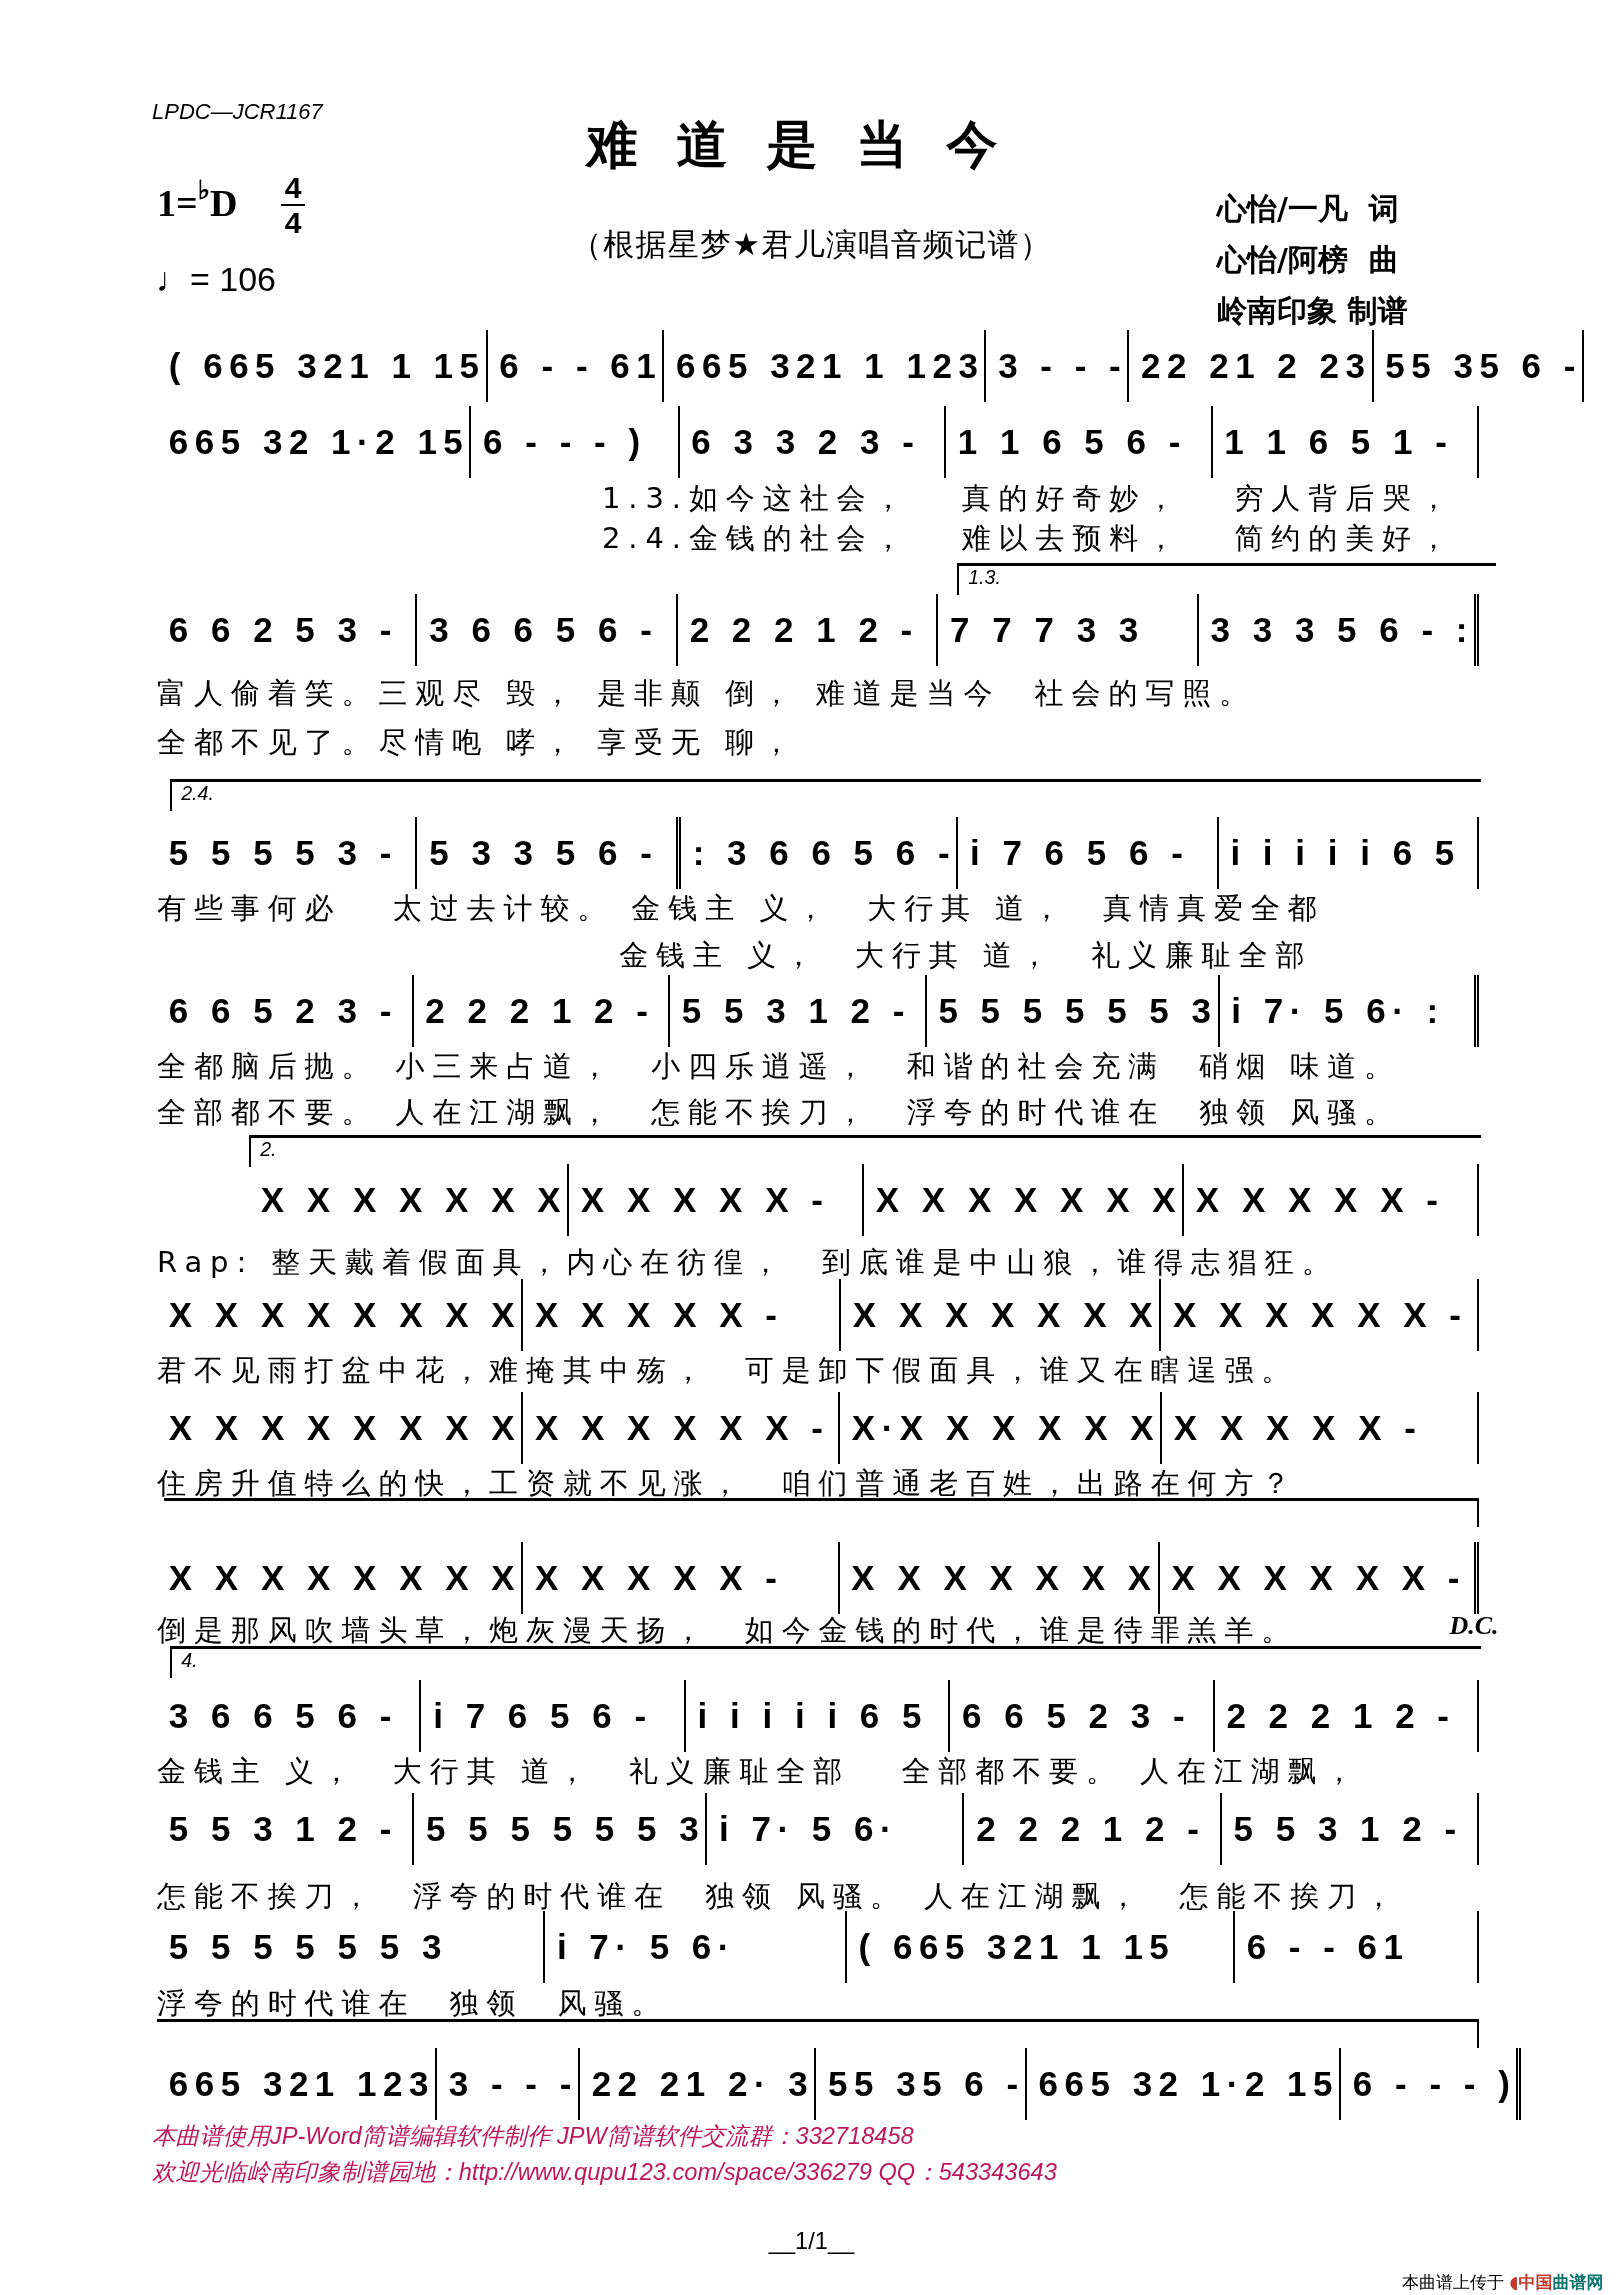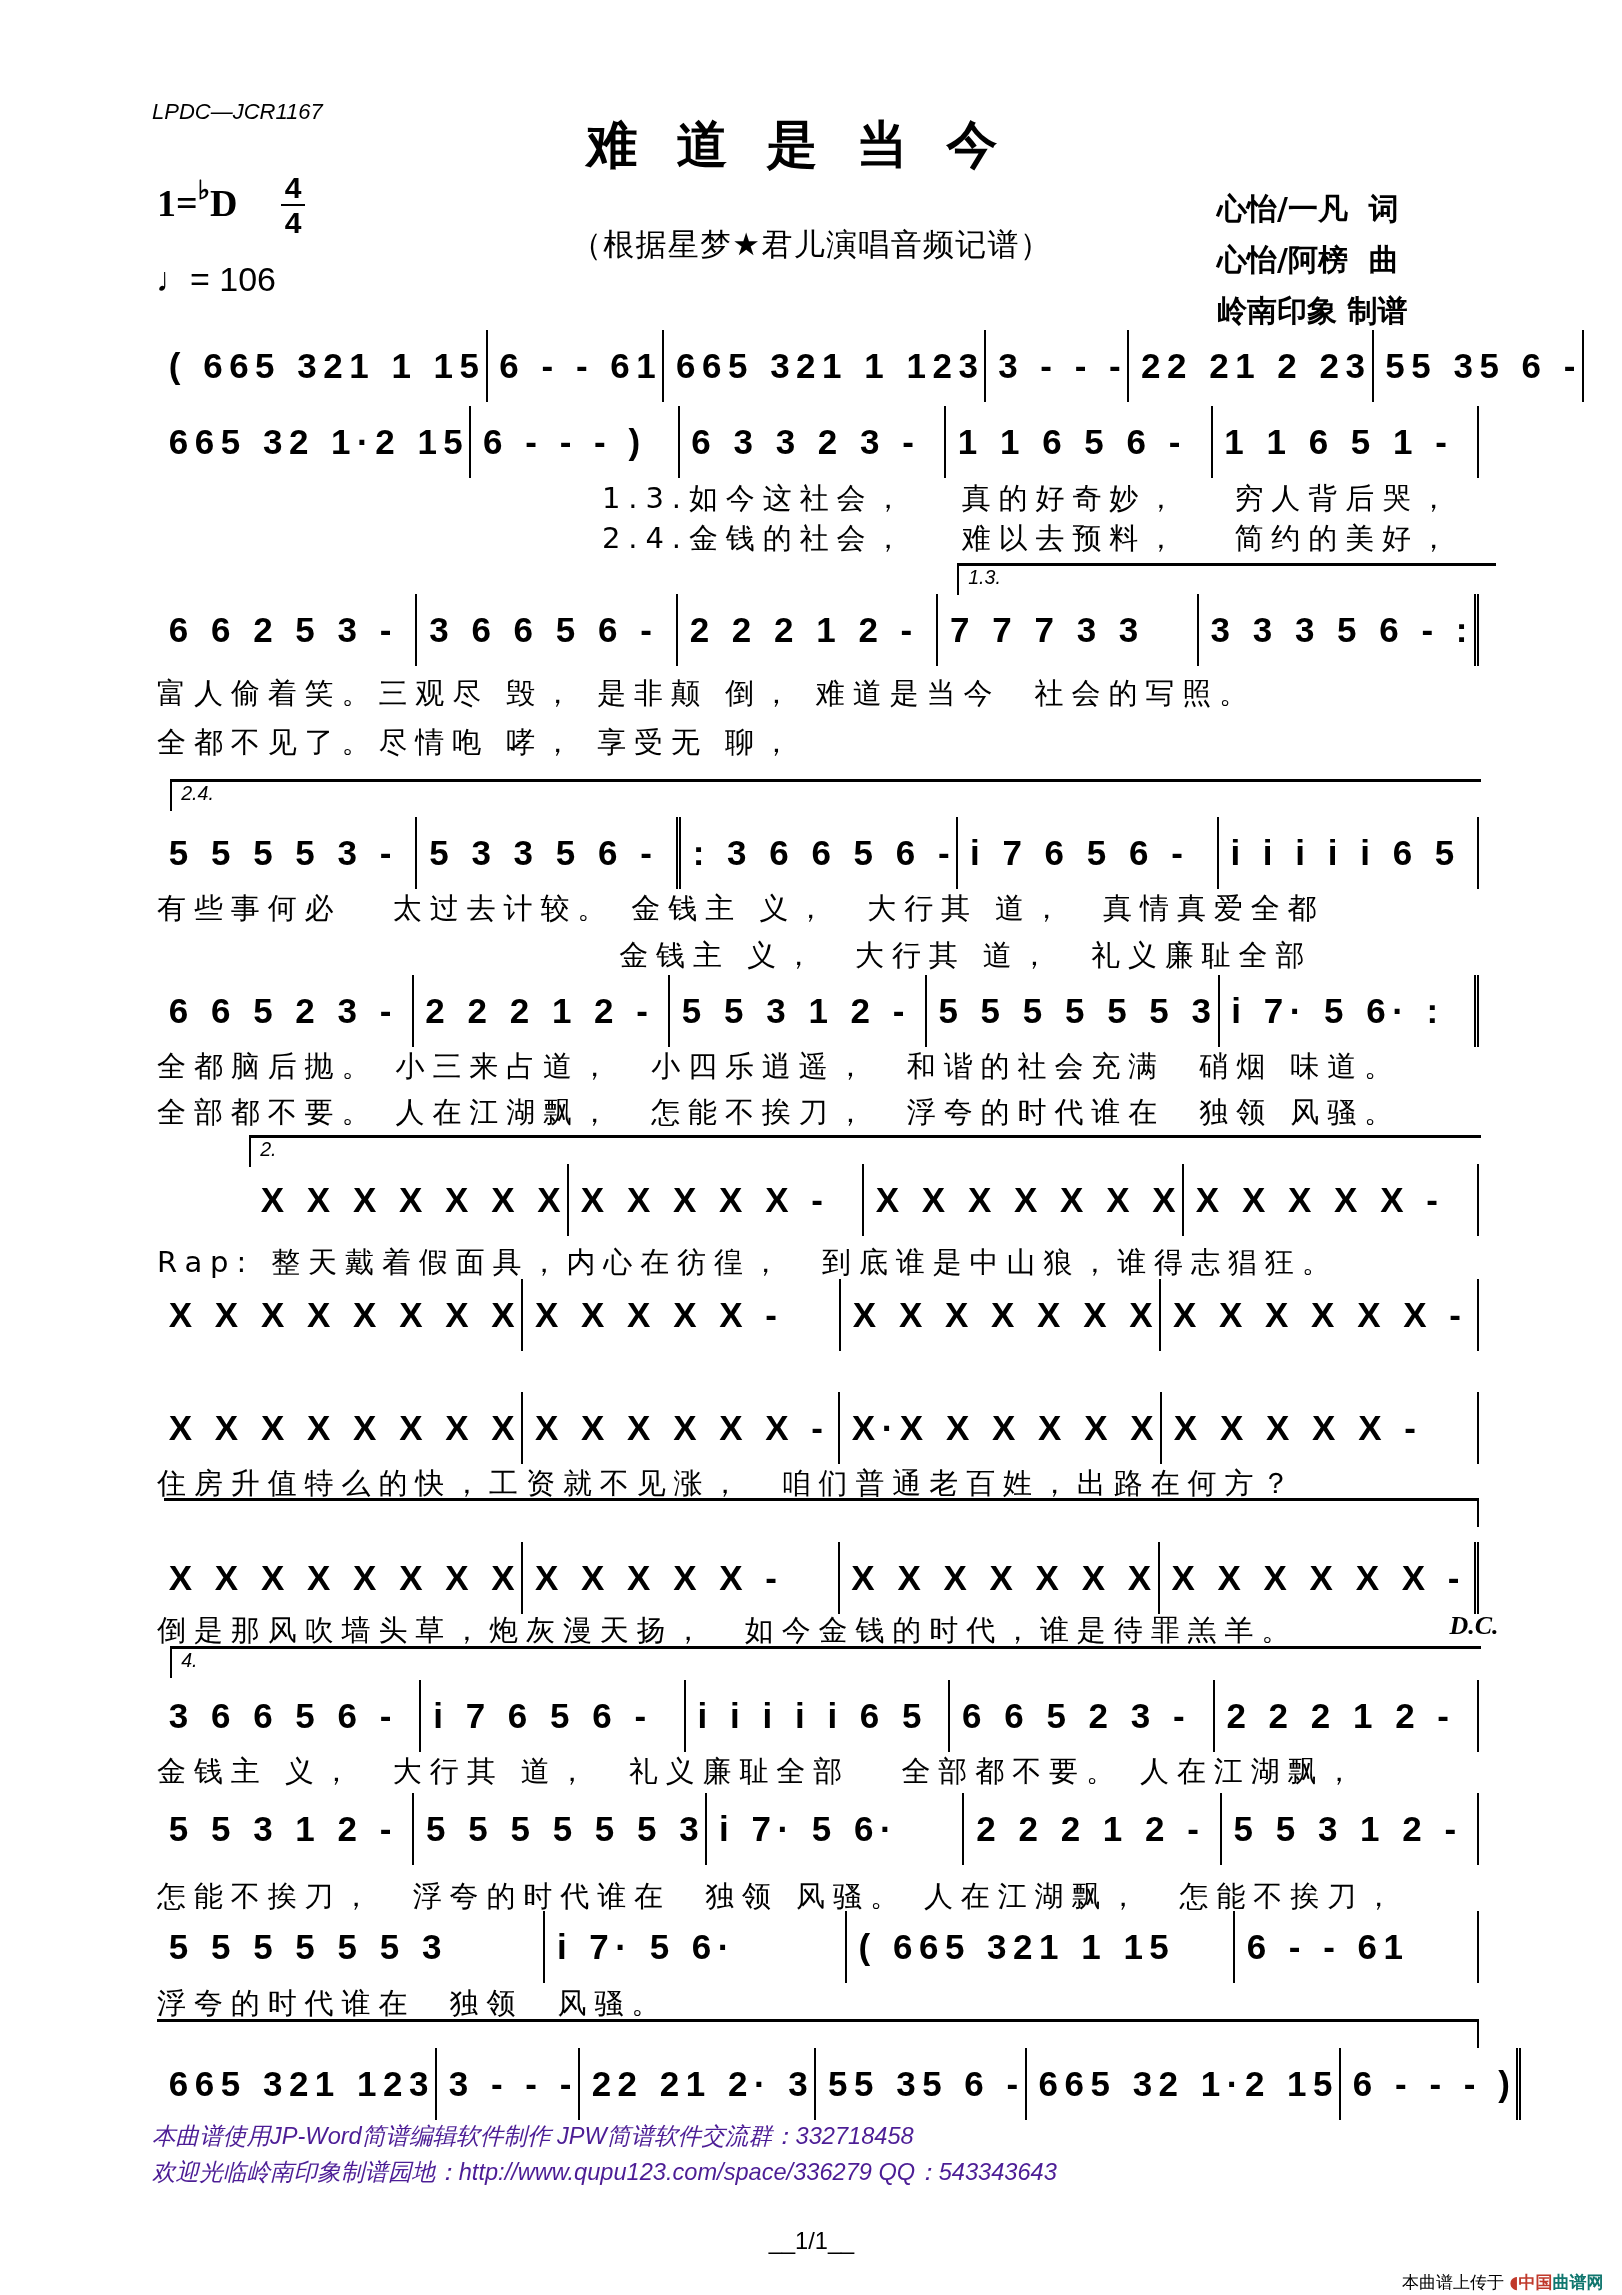--- a/index.html
+++ b/index.html
@@ -18,21 +18,21 @@
   .sys{position:absolute;left:157px;width:1322px;}
   .notes{position:absolute;left:0;right:0;height:72px;display:flex;align-items:center;font-family:"Liberation Sans",sans-serif;font-weight:bold;font-size:35px;letter-spacing:6.5px;white-space:pre;}
   .m{position:relative;flex:1;height:100%;display:flex;align-items:center;padding-left:11.8px;box-sizing:border-box;}
   .m + .m{border-left:2px solid #000;}
   .m.endbar{border-right:5.2px double #000;}
   .m.closebar{border-right:2px solid #000;}
   .m.startrepeat{border-left:5.9px double #000;}
   .lyr{position:absolute;left:0;right:0;font-size:29px;letter-spacing:7.9px;white-space:pre;}
   .volta{position:absolute;border-top:3.3px solid #000;border-left:2px solid #000;height:29px;}
   .volta span{font-family:"Liberation Sans",sans-serif;font-style:italic;font-size:19.6px;margin-left:9.2px;}
-  .footer{left:152px;font-family:"Liberation Sans",sans-serif;font-style:italic;font-size:23.6px;color:#4c1d95;}
+  .footer{left:152px;font-family:"Liberation Sans",sans-serif;font-style:italic;font-size:23.6px;color:#be185d;}
   .page{left:0;width:1623px;text-align:center;top:2228px;font-family:"Liberation Sans",sans-serif;font-size:23.6px;}
   .upload{right:19.6px;top:2271px;font-size:17px;}
   .upload .brand{color:#c0392b;font-weight:bold;}
   .upload .brand2{color:#0f766e;font-weight:bold;}
 </style>
 </head>
 <body>
 
 <div class="abs code">LPDC—JCR1167</div>
 <div class="abs title">难道是当今</div>
@@ -126,20 +126,21 @@
   <div class="lyr" style="top:108px;">Rap: 整天戴着假面具，内心在彷徨，  到底谁是中山狼，谁得志猖狂。</div>
 </div>
 
 <div class="sys" style="top:1279px;height:111px;">
   <div class="notes" style="top:0;">
     <div class="m">X X X X X X X X</div>
     <div class="m">X X X X X -</div>
     <div class="m">X X X X X X X</div>
     <div class="m closebar">X X X X X X -</div>
   </div>
+  <div class="lyr" style="top:72px;">君不见雨打盆中花，难掩其中殇，  可是卸下假面具，谁又在瞎逞强。</div>
 </div>
 
 <div class="sys" style="top:1392px;height:111px;">
   <div class="notes" style="top:0;">
     <div class="m">X X X X X X X X</div>
     <div class="m">X X X X X X -</div>
     <div class="m">X·X X X X X X</div>
     <div class="m closebar">X X X X X -</div>
   </div>
   <div class="lyr" style="top:72px;">住房升值特么的快，工资就不见涨，  咱们普通老百姓，出路在何方？</div>

